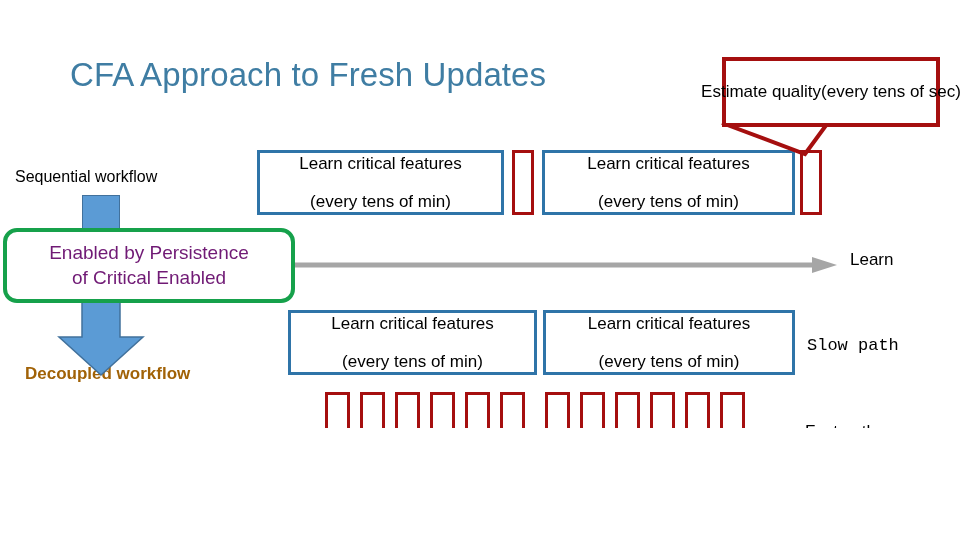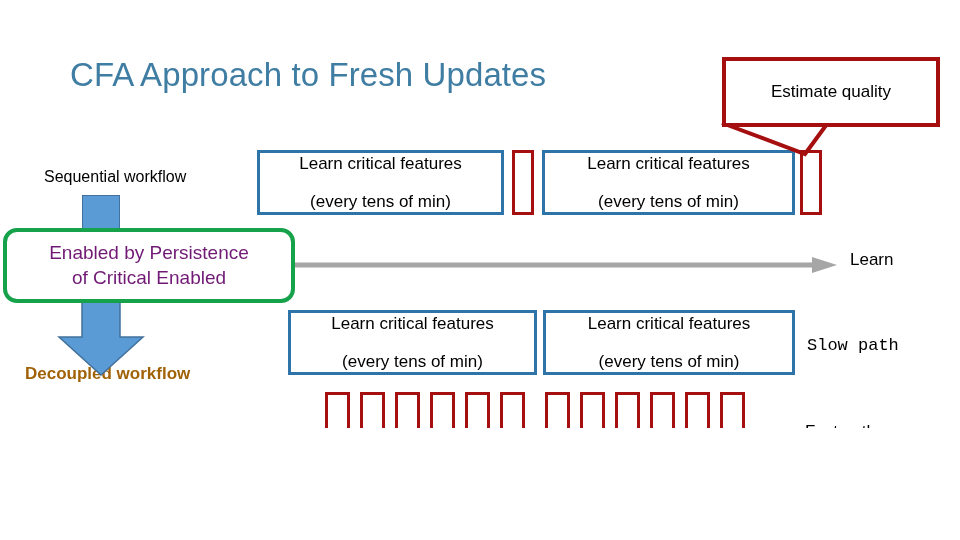--- a/index.html
+++ b/index.html
@@ -195,23 +195,24 @@
 <div id="slide">
 
   <div id="title">CFA Approach to Fresh Updates</div>
 
   <svg id="callout-tail" viewBox="0 0 140 45">
     <path d="M 22 5 L 105 36 L 127 6" fill="none" stroke="#a50f0f" stroke-width="4"></path>
   </svg>
 
   <div id="callout">
     <div class="cline">Estimate quality</div>
-  </div>
-
-  <div class="plain-label" style="left:44px; top:168px;">Sequential workflow</div>
+    <div class="cline">(every tens of sec)</div>
+  </div>
+
+  <div class="plain-label" style="left:15px; top:168px;">Sequential workflow</div>
 
   <div class="blue-box" style="left:257px; top:150px; width:247px; height:65px;">
     <div class="bline">Learn critical features</div>
     <div class="bline">(every tens of min)</div>
   </div>
 
   <div class="red-box" style="left:512px; top:150px; width:22px; height:65px;"></div>
 
   <div class="blue-box" style="left:542px; top:150px; width:253px; height:65px;">
     <div class="bline">Learn critical features</div>

